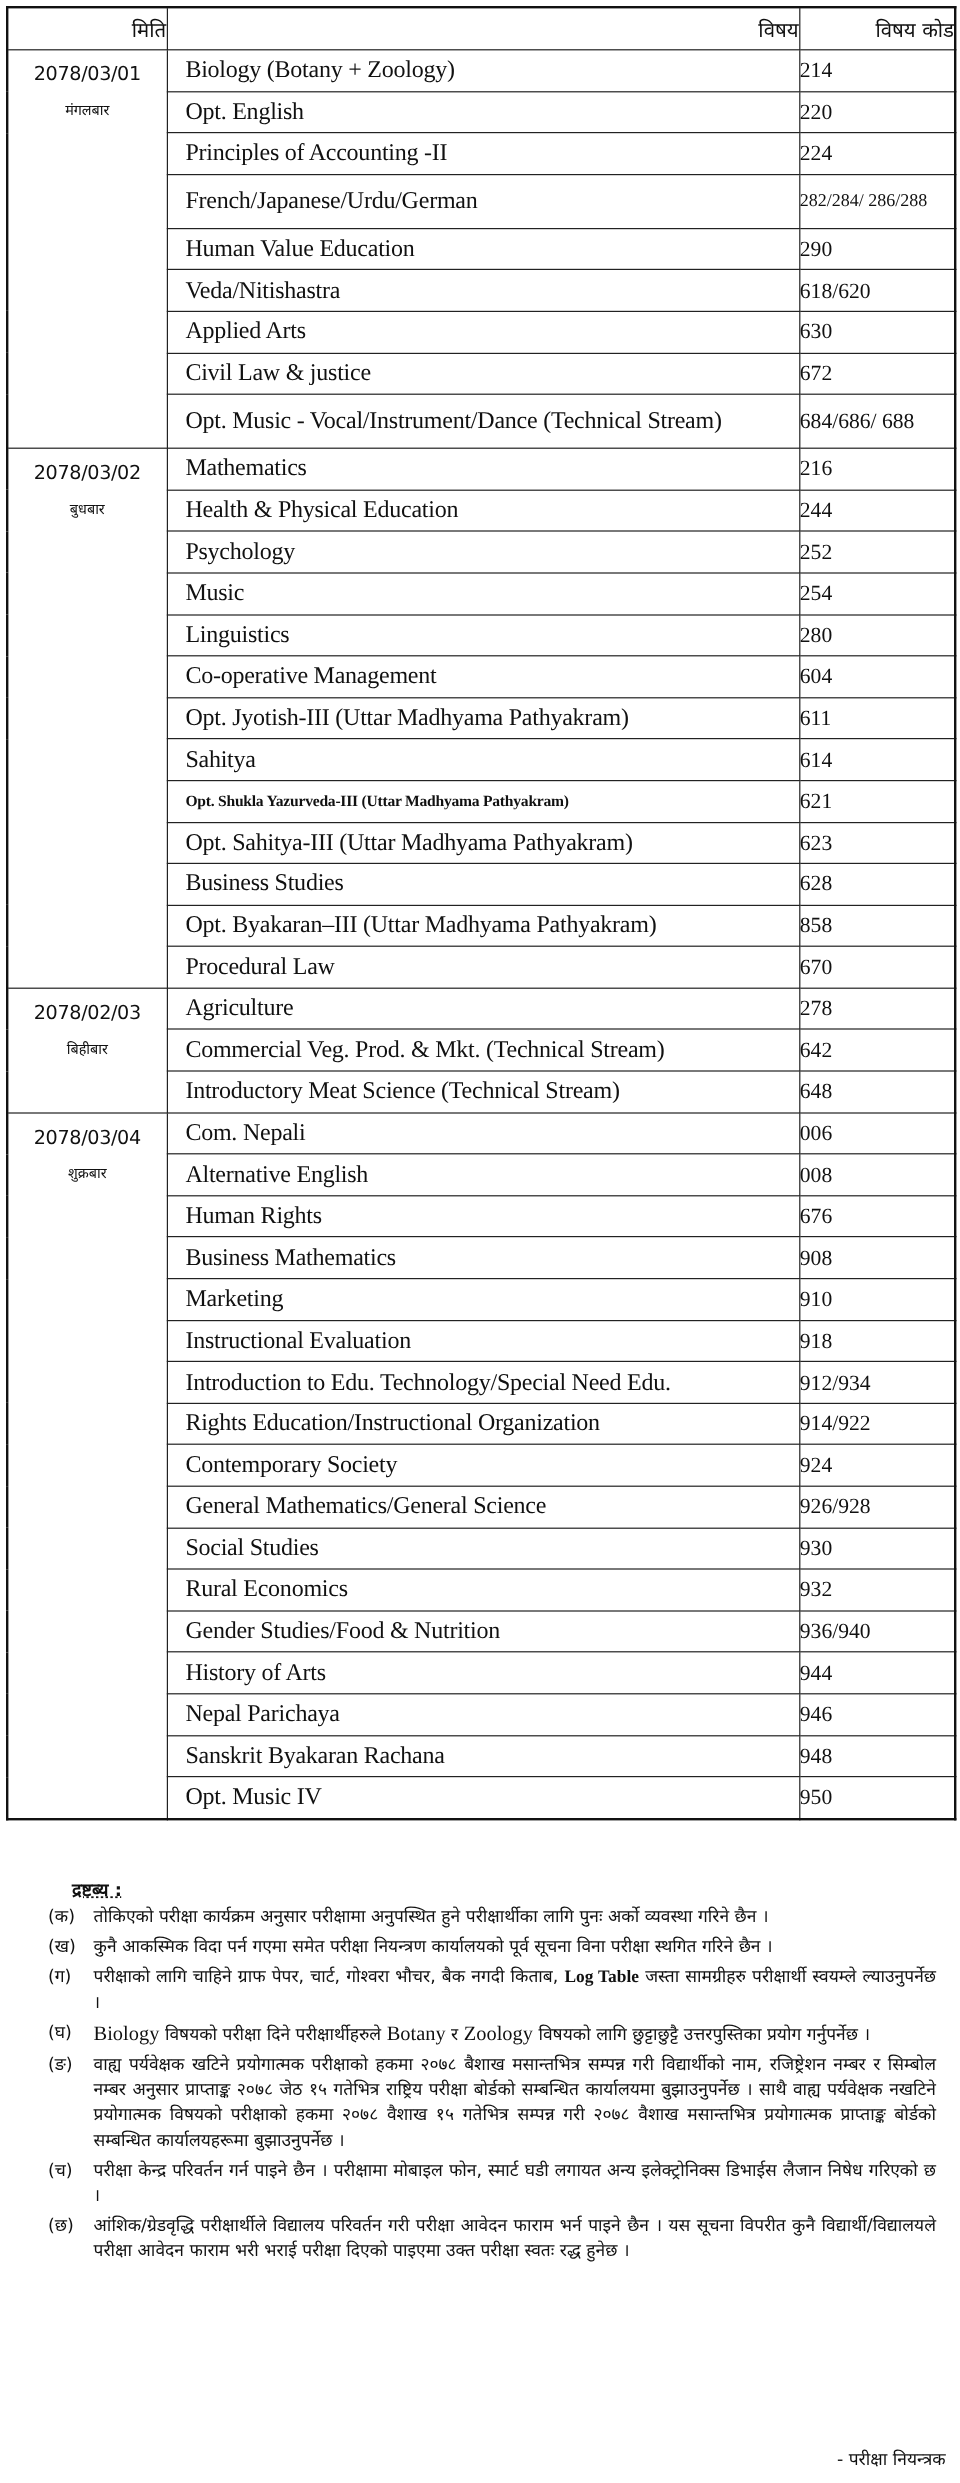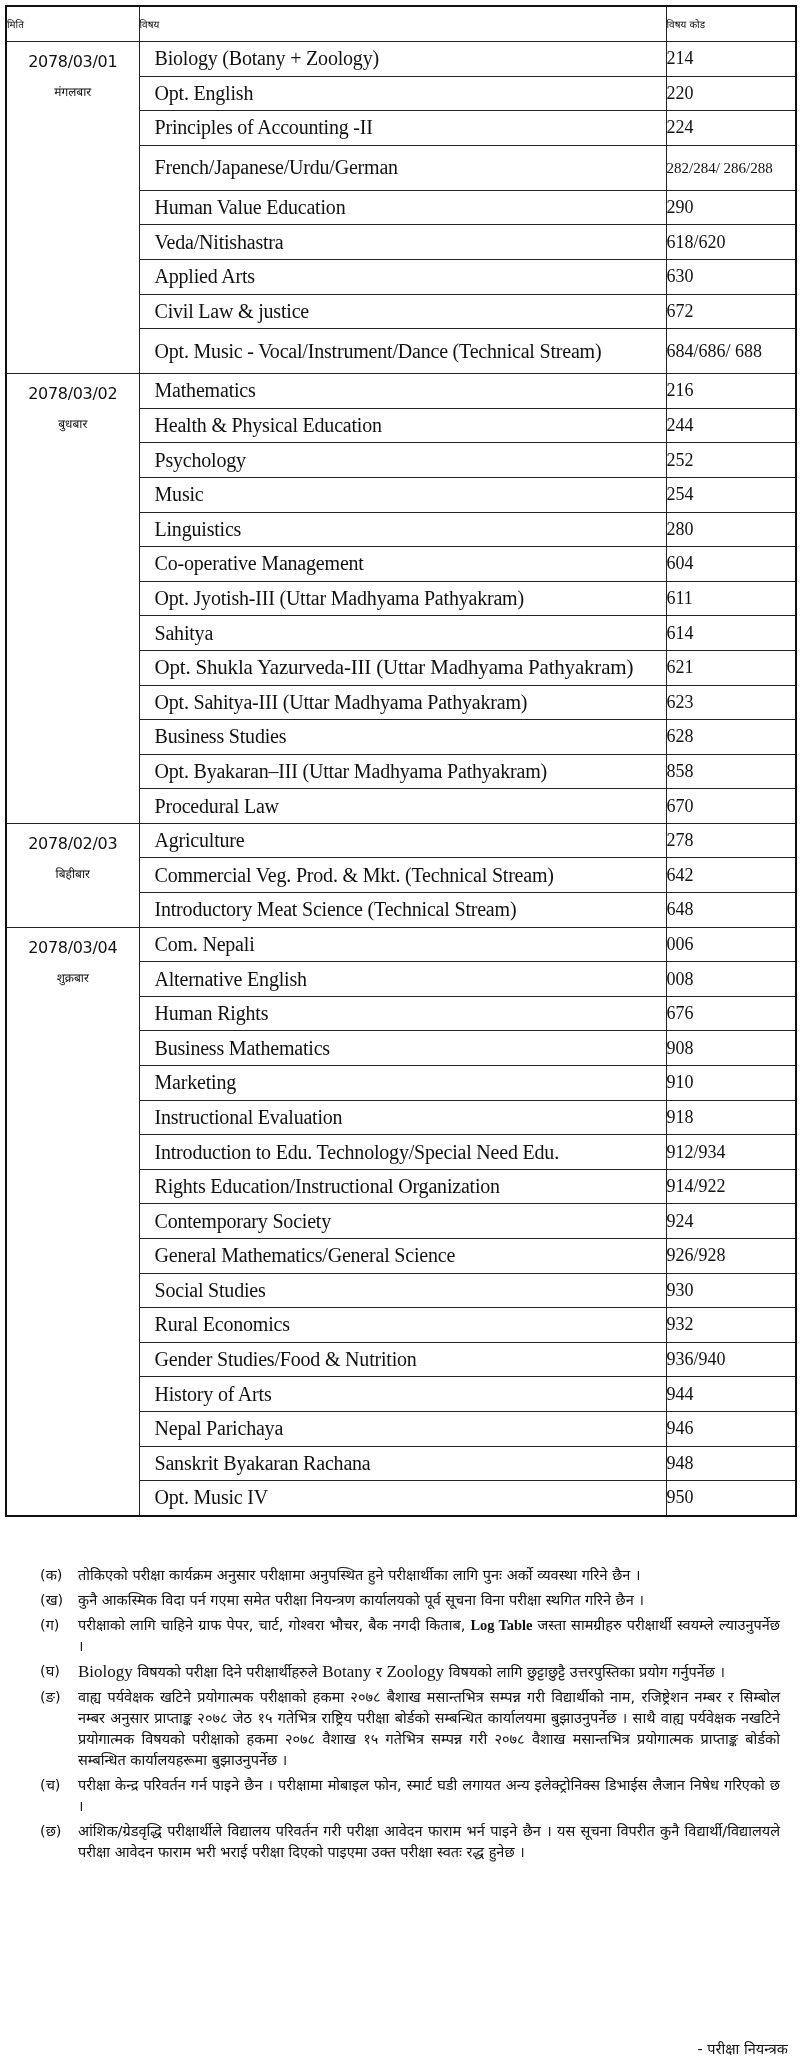--- a/index.html
+++ b/index.html
@@ -1,28 +1,28 @@
 <!DOCTYPE html>
 <html><head>
   <meta charset="utf-8">
   <style>
     html, body { margin: 0; padding: 0; background: #ffffff; }
     body { width: 800px; height: 2069px; position: relative; color: #111; font-family: "Liberation Serif", "DejaVu Serif", serif; }
     .sheet { position: absolute; left: 5px; top: 5px; width: 790px; }
     table.schedule { border-collapse: collapse; width: 790px; table-layout: fixed; border: 2px solid #111; }
     table.schedule th, table.schedule td { border: 1.5px solid #222; padding: 0; }
-    table.schedule th { height: 34px; font-family: "DejaVu Sans", sans-serif; font-weight: normal; font-size: 10px; text-align: left; vertical-align: middle; }
+    table.schedule th { height: 34px; font-family: "DejaVu Sans", sans-serif; font-weight: normal; font-size: 17px; text-align: right; vertical-align: middle; }
     col.c-date { width: 133px; }
     col.c-subj { width: 527px; }
     col.c-code { width: 130px; }
     td.date-cell { vertical-align: top; text-align: center; padding-top: 10px !important; }
     .date-text { display: block; font-family: "DejaVu Sans", sans-serif; font-size: 16px; letter-spacing: -0.3px; }
     .day-text { display: block; font-family: "DejaVu Sans", sans-serif; font-size: 12px; margin-top: 12px; }
     td.subj { height: 33.6px; padding-left: 15px !important; font-size: 20px; vertical-align: middle; font-stretch: condensed; letter-spacing: -0.2px; }
-    td.subj.small { font-size: 21px; }
+    td.subj.small { font-size: 13px; font-weight: bold; }
     td.code { text-align: left; font-size: 18px; vertical-align: middle; line-height: 21px; }
     td.code.small { font-size: 15px; line-height: 18px; }
     tr.tall td.subj, tr.tall td.code { height: 44px; }
     .notes { position: absolute; left: 40px; top: 1565px; width: 740px; font-family: "DejaVu Sans", sans-serif; font-size: 14.5px; line-height: 21px; }
     .notes-title { margin-left: 20px; margin-bottom: 2px; font-weight: bold; font-size: 15px; text-decoration: underline; text-decoration-style: dotted; }
     .note { display: flex; margin-bottom: 4px; text-align: justify; }
     .note-marker { flex: 0 0 38px; }
     .note-text { flex: 1; }
     .note-text .latin-bold { font-family: "Liberation Serif", serif; font-weight: bold; }
     .note-text .latin-big { font-family: "Liberation Serif", serif; font-size: 17px; }
@@ -228,20 +228,21 @@
         </tr>
         <tr>
           <td class="subj">Opt. Music IV</td>
           <td class="code">950</td>
         </tr>
       </tbody>
   </table>
 </div>
 
 <div class="notes">
+  <div class="notes-title">द्रष्टब्य :</div>
   <div id="notes-list">
       <div class="note">
         <span class="note-marker">(क)</span>
         <span class="note-text"><span>तोकिएको परीक्षा कार्यक्रम अनुसार परीक्षामा अनुपस्थित हुने परीक्षार्थीका लागि पुनः अर्को व्यवस्था गरिने छैन ।</span></span>
       </div>
       <div class="note">
         <span class="note-marker">(ख)</span>
         <span class="note-text"><span>कुनै आकस्मिक विदा पर्न गएमा समेत परीक्षा नियन्त्रण कार्यालयको पूर्व सूचना विना परीक्षा स्थगित गरिने छैन ।</span></span>
       </div>
       <div class="note">

